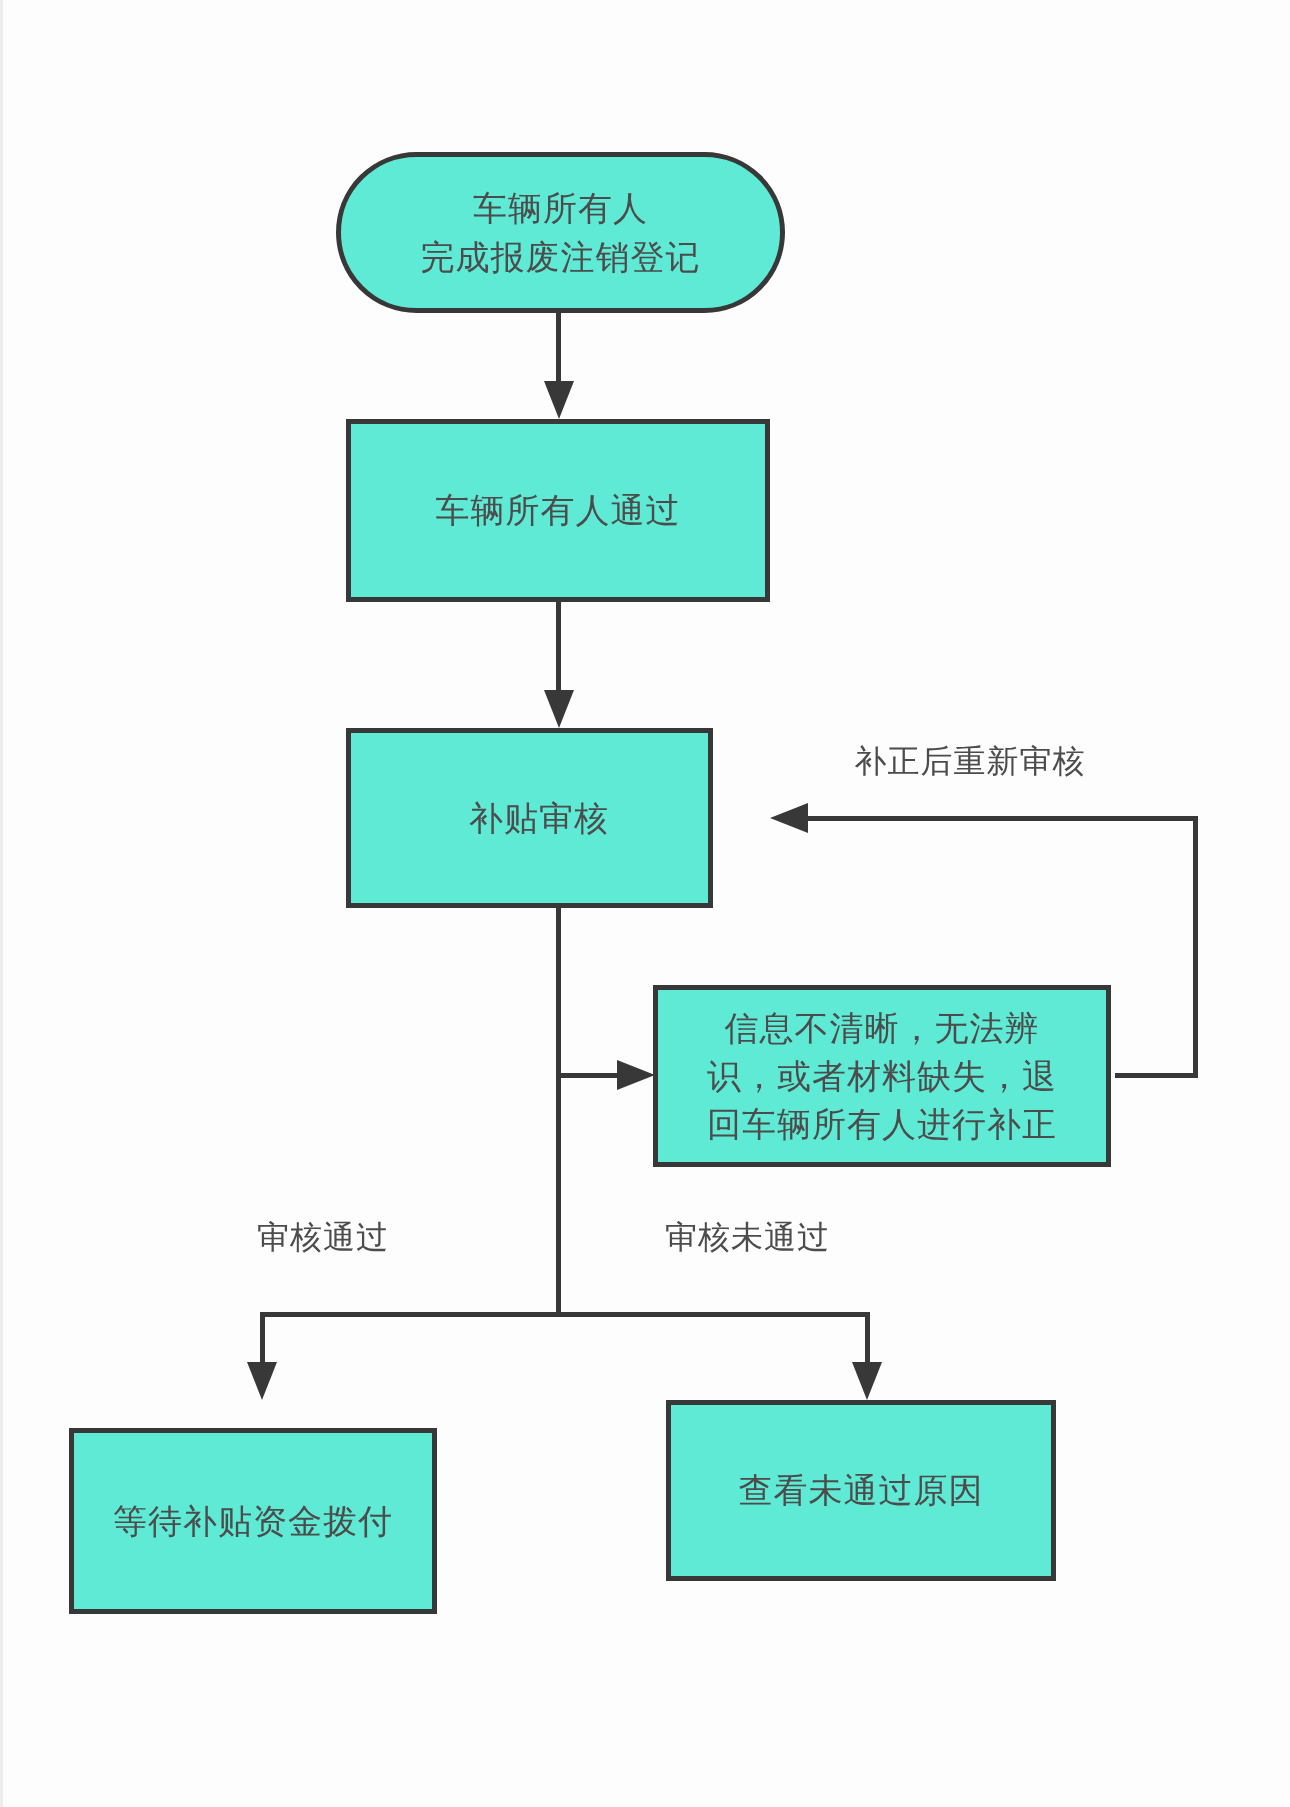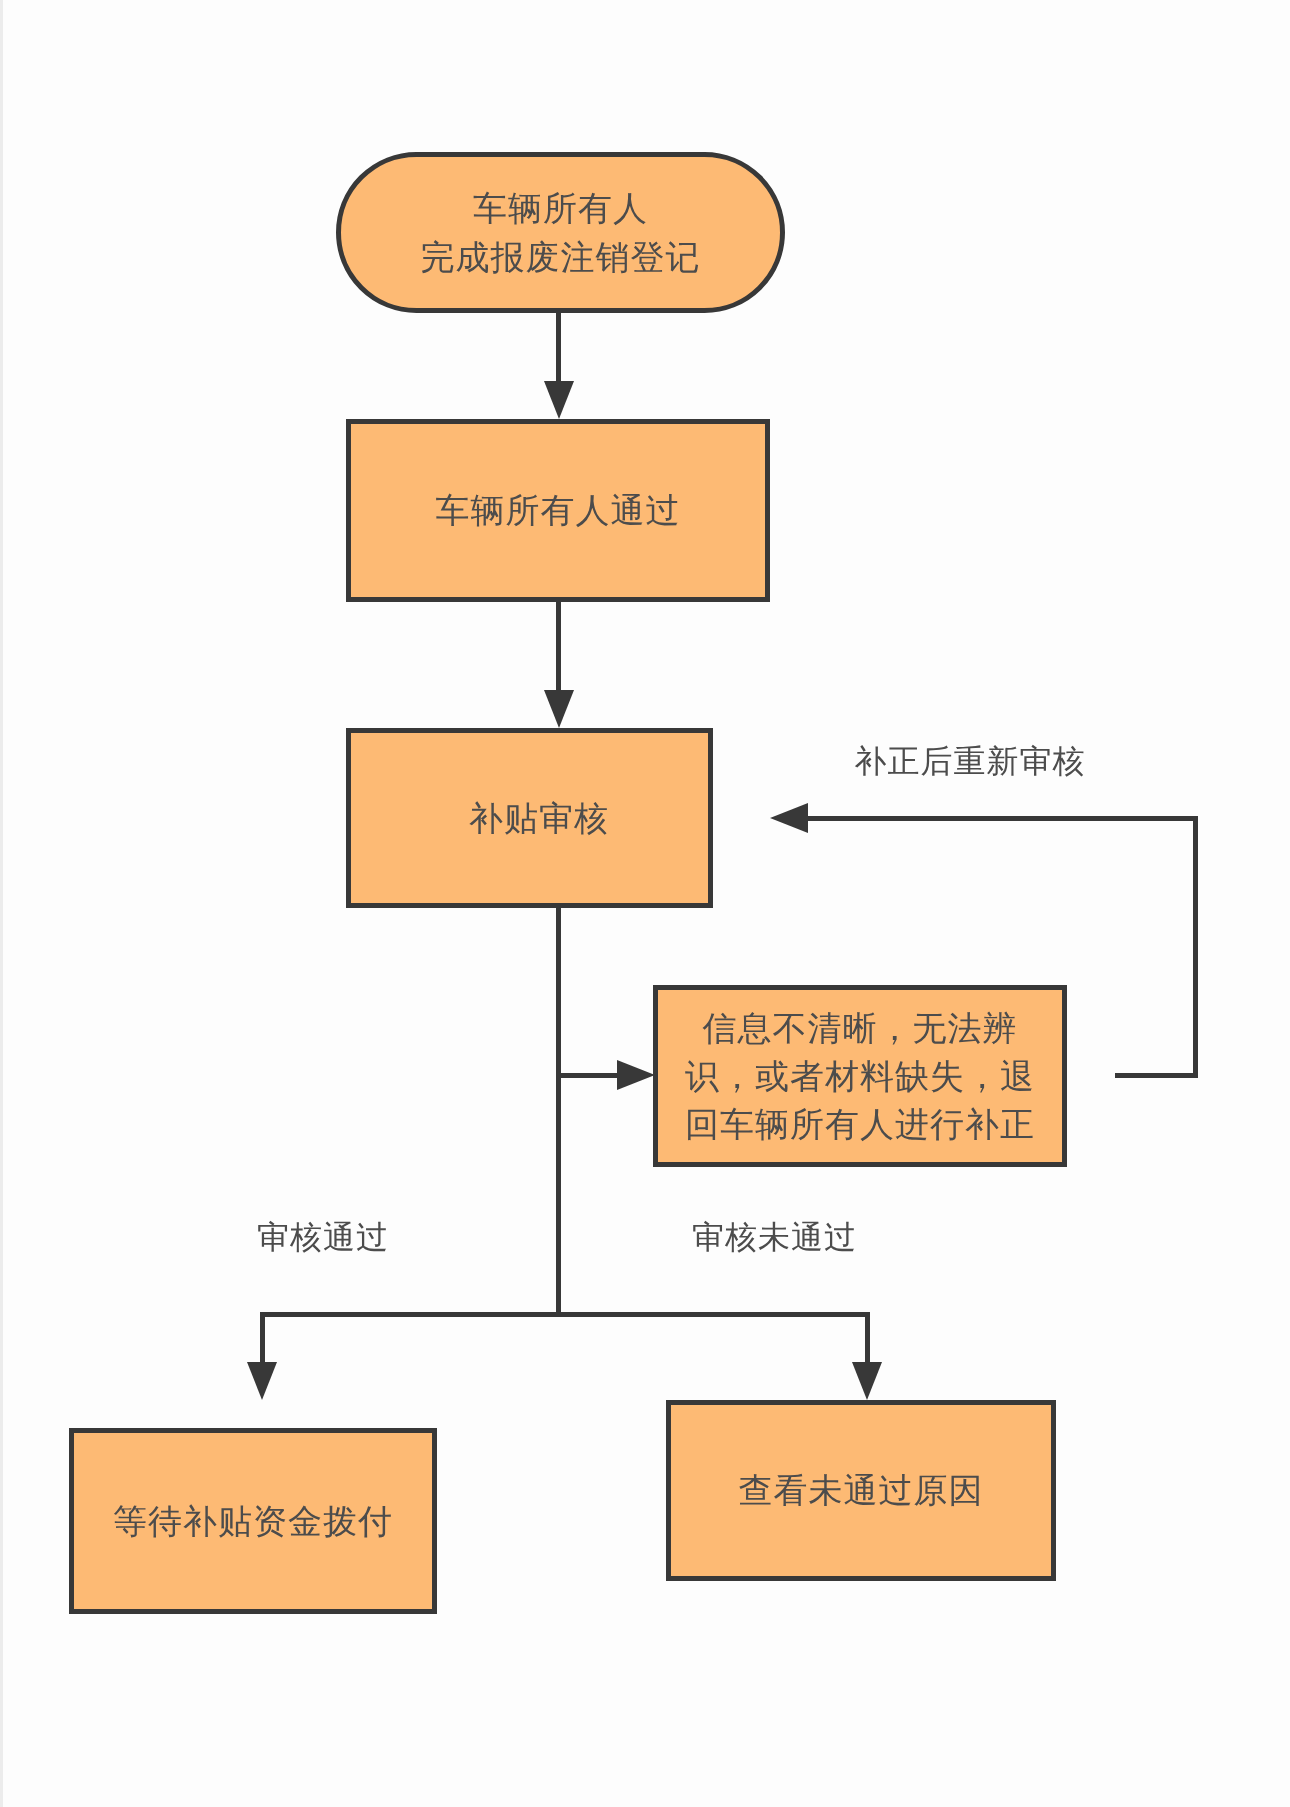--- a/index.html
+++ b/index.html
@@ -19,21 +19,21 @@
   .edge-strip {
     position: absolute;
     left: 0; top: 0;
     width: 3px; height: 100%;
     background: #ececec;
   }
   .node {
     position: absolute;
     box-sizing: border-box;
     border: 5px solid #383838;
-    background: #fdba74;
+    background: #5eead4;
     display: flex;
     flex-direction: column;
     align-items: center;
     justify-content: center;
     text-align: center;
     font-size: 34px;
     line-height: 1.42;
     color: #4c4c4c;
     letter-spacing: 1px;
   }
@@ -96,21 +96,21 @@
 
   <div class="node" style="left:346px; top:728px; width:367px; height:180px;padding-left:19px;">
     <div>补贴审核</div>
   </div>
 
   <div class="vline" style="left:556px; top:908px; height:404px;"></div>
 
   <div class="hline" style="left:561px; top:1073px; width:58px;"></div>
   <div class="arrow right" style="left:617px; top:1060px;"></div>
 
-  <div class="node" style="left:653px; top:985px; width:414px; height:182px;">
+  <div class="node" style="left:653px; top:985px; width:458px; height:182px;">
     <div>信息不清晰，无法辨</div>
     <div>识，或者材料缺失，退</div>
     <div>回车辆所有人进行补正</div>
   </div>
 
   <div class="hline" style="left:1115px; top:1073px; width:83px;"></div>
   <div class="vline" style="left:1193px; top:816px; height:262px;"></div>
   <div class="hline" style="left:806px; top:816px; width:392px;"></div>
   <div class="arrow left" style="left:770px; top:803px;"></div>
 
@@ -118,21 +118,21 @@
 
   <div class="hline" style="left:260px; top:1312px; width:610px;"></div>
 
   <div class="vline" style="left:260px; top:1312px; height:52px;"></div>
   <div class="arrow down" style="left:247px; top:1362px;"></div>
 
   <div class="vline" style="left:865px; top:1312px; height:52px;"></div>
   <div class="arrow down" style="left:852px; top:1362px;"></div>
 
   <div class="edge-label" style="left:257px; top:1216px;">审核通过</div>
-  <div class="edge-label" style="left:692px; top:1216px;text-align:center;">审核未通过</div>
+  <div class="edge-label" style="left:665px; top:1216px;text-align:center;">审核未通过</div>
 
   <div class="node" style="left:69px; top:1400px; width:368px; height:186px;margin-top:28px;">
     <div>等待补贴资金拨付</div>
   </div>
 
   <div class="node" style="left:666px; top:1400px; width:390px; height:181px;">
     <div>查看未通过原因</div>
   </div>
 
 </div>

